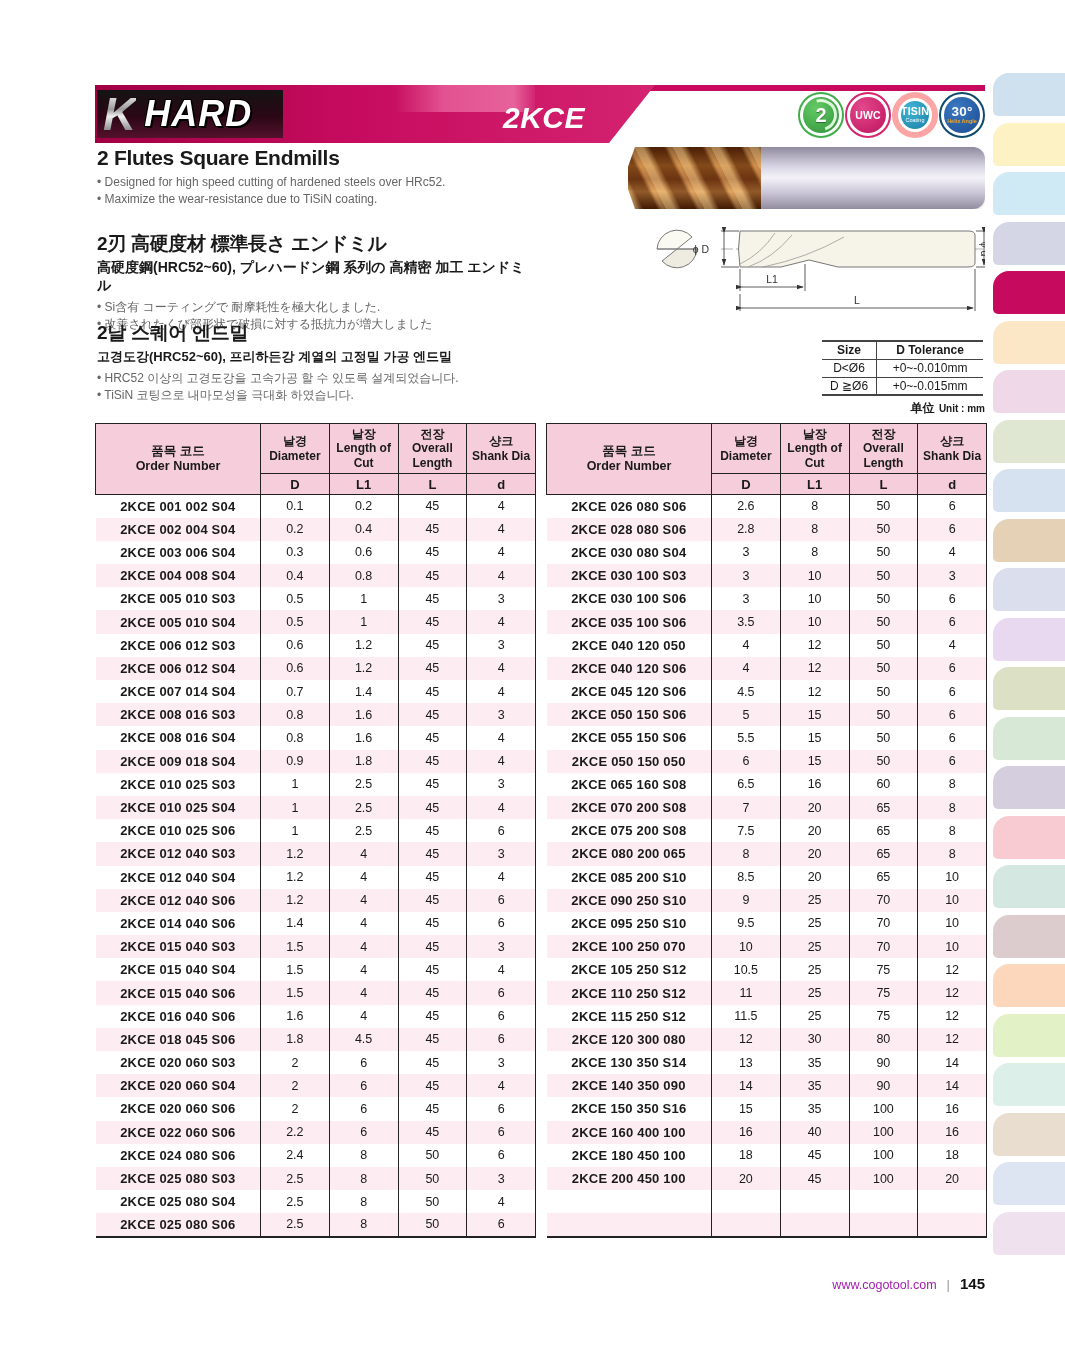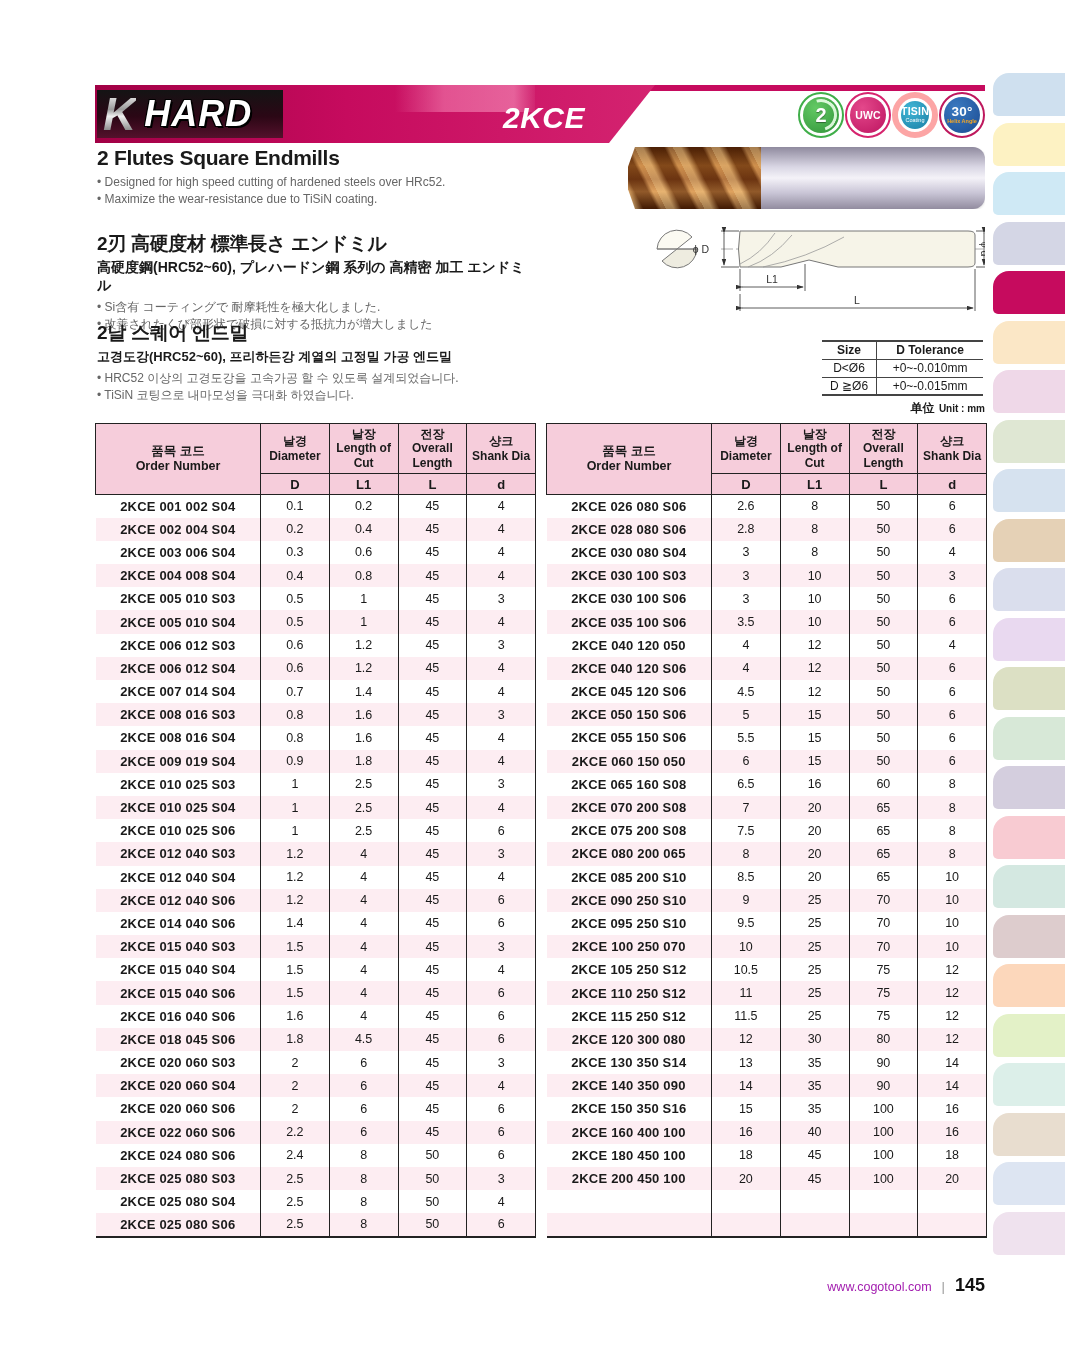--- a/index.html
+++ b/index.html
@@ -34,21 +34,21 @@
     display:flex; flex-direction:column; align-items:center; justify-content:center; color:#fff; }
   .b1 { border:2px solid #3fae49; }
   .b1 .inner { background:radial-gradient(circle at 35% 30%,#63c964,#2f9238); }
   .b1 .inner::before { content:""; position:absolute; width:26px; height:26px; border-radius:50%;
     border:3px solid transparent; border-top-color:#eaffe8; border-left-color:#eaffe8;
     transform:rotate(118deg); opacity:.9; }
   .b2 { border:2px solid #d6246e; }
   .b2 .inner { background:radial-gradient(circle at 35% 30%,#e4488b,#bd1460); }
   .b3 { border:6px solid #fca5a5; }
   .b3 .inner { background:radial-gradient(circle at 35% 30%,#41b6d6,#1a7fa5); }
-  .b4 { border:2px solid #be185d; }
+  .b4 { border:2px solid #0c4a6e; }
   .b4 .inner { background:radial-gradient(circle at 35% 30%,#3a79c0,#1c4c92); }
   .badge .big { font-size:20px; font-weight:bold; line-height:1; text-shadow:0 1px 1px rgba(0,0,0,.4); }
   .badge .mid { font-size:10.5px; font-weight:bold; line-height:1; letter-spacing:.2px; }
   .badge .big30 { font-size:13.5px; }
   .badge .tiny { font-size:5.5px; line-height:1.3; }
   .badge .orange { color:#f6a623; font-weight:bold; }
 
   
   .intro { position:absolute; left:97px; width:440px; }
   .intro-en { top:146px; }
@@ -103,21 +103,21 @@
   table.spec tr.body-row td.num { border-left:1px solid #222; }
   table.spec tr.body-row td.num:last-child { border-right:1px solid #222; }
   table.spec tbody tr:nth-child(even) { background:#fdedf2; }
   table.spec tbody tr:last-child td { border-bottom:2px solid #222; }
 
   
   .footer { position:absolute; left:700px; top:1275px; width:285px; text-align:right;
     display:flex; justify-content:flex-end; align-items:baseline; gap:10px; }
   .footer .site { font-size:12.5px; color:#a21caf; }
   .footer .sep { color:#999; font-size:13px; }
-  .footer .pnum { font-size:18px; font-weight:bold; color:#111; }
+  .footer .pnum { font-size:15px; font-weight:bold; color:#111; }
 
   
   .tab-rail { position:absolute; left:993px; top:0; width:72px; height:100%; }
   .side-tab { position:absolute; left:0; width:72px; height:43px; border-radius:16px 0 0 5px; }
 </style>
 </head>
 <body>
 
 <div class="band">
   <div class="band-strip"></div>
@@ -371,21 +371,21 @@
           <td class="num">3</td>
         </tr>
         <tr class="body-row">
           <td class="oc">2KCE 008 016 S04</td>
           <td class="num">0.8</td>
           <td class="num">1.6</td>
           <td class="num">45</td>
           <td class="num">4</td>
         </tr>
         <tr class="body-row">
-          <td class="oc">2KCE 009 019 S04</td>
+          <td class="oc">2KCE 009 018 S04</td>
           <td class="num">0.9</td>
           <td class="num">1.8</td>
           <td class="num">45</td>
           <td class="num">4</td>
         </tr>
         <tr class="body-row">
           <td class="oc">2KCE 010 025 S03</td>
           <td class="num">1</td>
           <td class="num">2.5</td>
           <td class="num">45</td>
@@ -637,21 +637,21 @@
           <td class="num">6</td>
         </tr>
         <tr class="body-row">
           <td class="oc">2KCE 055 150 S06</td>
           <td class="num">5.5</td>
           <td class="num">15</td>
           <td class="num">50</td>
           <td class="num">6</td>
         </tr>
         <tr class="body-row">
-          <td class="oc">2KCE 060 150 050</td>
+          <td class="oc">2KCE 050 150 050</td>
           <td class="num">6</td>
           <td class="num">15</td>
           <td class="num">50</td>
           <td class="num">6</td>
         </tr>
         <tr class="body-row">
           <td class="oc">2KCE 065 160 S08</td>
           <td class="num">6.5</td>
           <td class="num">16</td>
           <td class="num">60</td>

